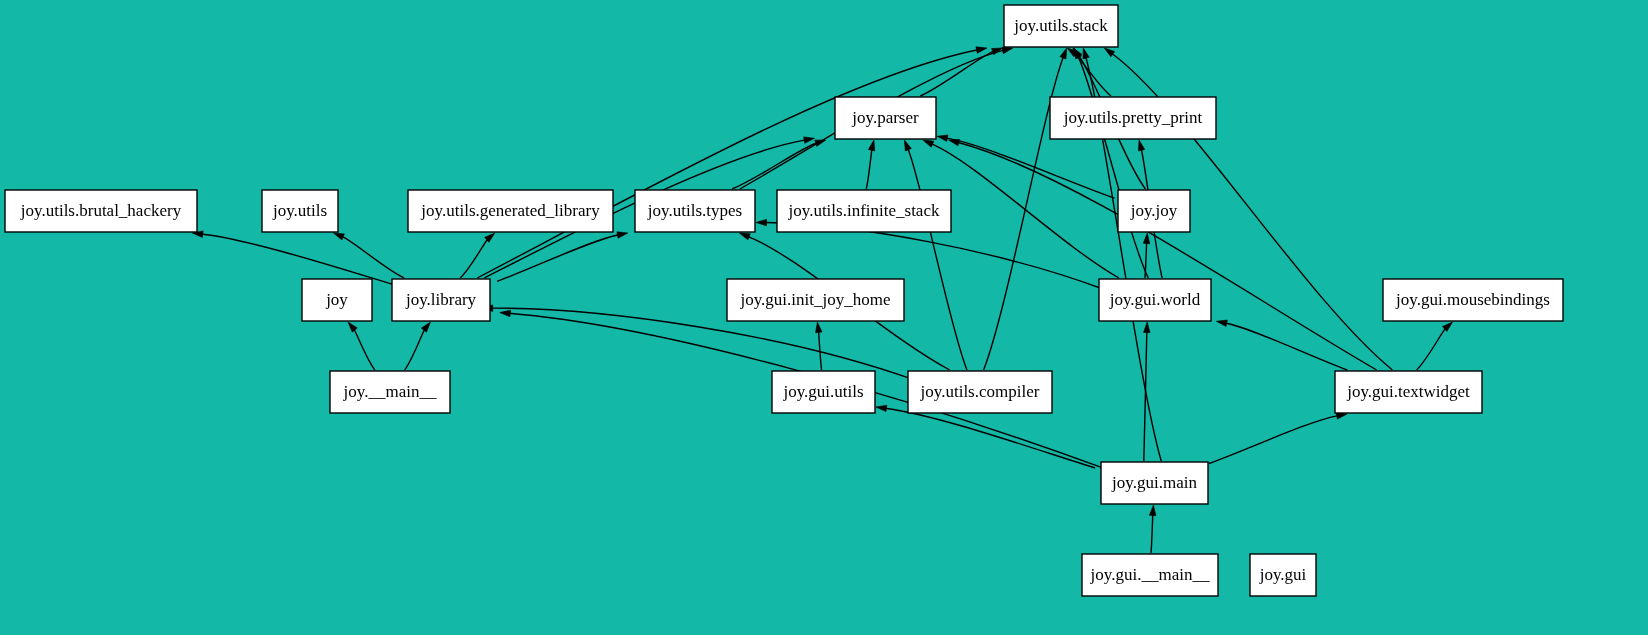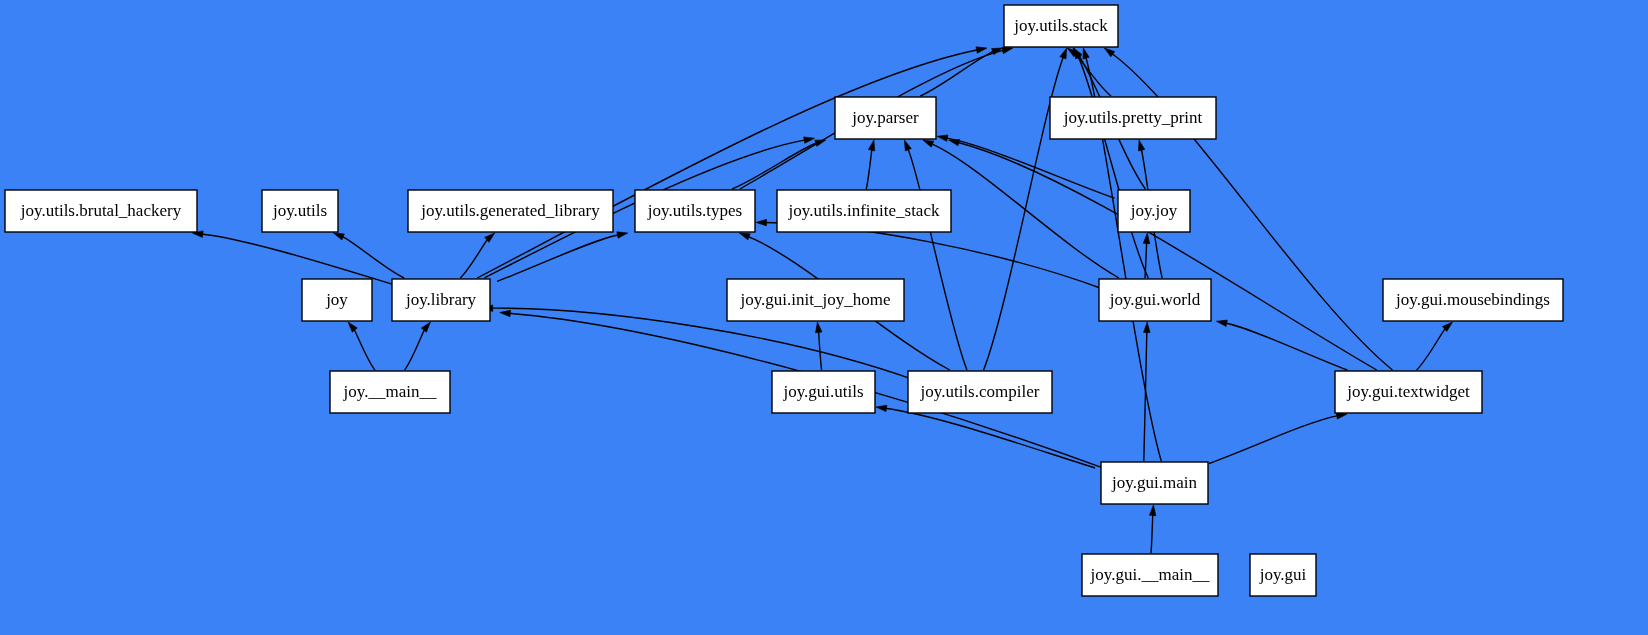--- a/index.html
+++ b/index.html
@@ -4,21 +4,21 @@
 <style>
   html, body {
     margin: 0;
     padding: 0;
     background: #ffffff;
   }
   #canvas-wrap {
     position: relative;
     width: 1648px;
     height: 635px;
-    background: #3b82f6;
+    background: #14b8a6;
     overflow: hidden;
   }
   svg#graph {
     position: absolute;
     left: 0;
     top: 0;
     width: 1648px;
     height: 635px;
     display: block;
   }

